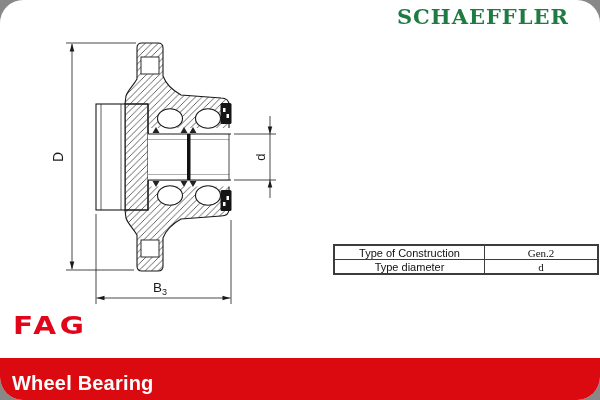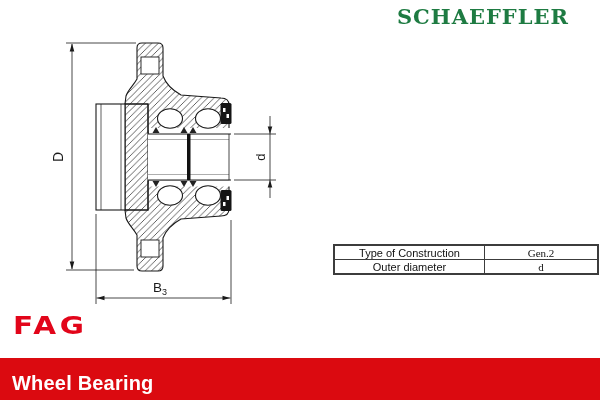--- a/index.html
+++ b/index.html
@@ -1,18 +1,18 @@
 <!DOCTYPE html>
 <html><head>
 <meta charset="utf-8">
 <style>
   html,body{margin:0;padding:0;background:#888;}
   .stage{
     position:relative;width:600px;height:400px;background:#ffffff;
-    font-family:"Liberation Sans",sans-serif;overflow:hidden;margin:0 auto;
+    font-family:"Liberation Sans",sans-serif;overflow:hidden;margin:0 auto;border-radius:23px;
   }
   
   .schaeffler{
     position:absolute;top:6px;right:31px;
     font-family:"DejaVu Serif","Liberation Serif",serif;
     font-weight:bold;font-size:21px;letter-spacing:1px;line-height:1;
   }
   .fag{
     position:absolute;left:13px;top:313px;
     font-family:"DejaVu Sans","Liberation Sans",sans-serif;
@@ -154,21 +154,21 @@
     </g>
   </svg>
 
   <table class="spec-table">
     <tbody>
       <tr>
         <td class="col-label">Type of Construction</td>
         <td class="col-value">Gen.2</td>
       </tr>
       <tr>
-        <td class="col-label">Outer diameter</td>
+        <td class="col-label">Type diameter</td>
         <td class="col-value">d</td>
       </tr>
     </tbody>
   </table>
 
   <div class="fag" style="color: rgb(226, 5, 26);">FAG</div>
 
   <div class="banner" style="background: rgb(219, 10, 16);">
     <span class="banner-label" style="color: rgb(255, 255, 255);">Wheel Bearing</span>
   </div>

